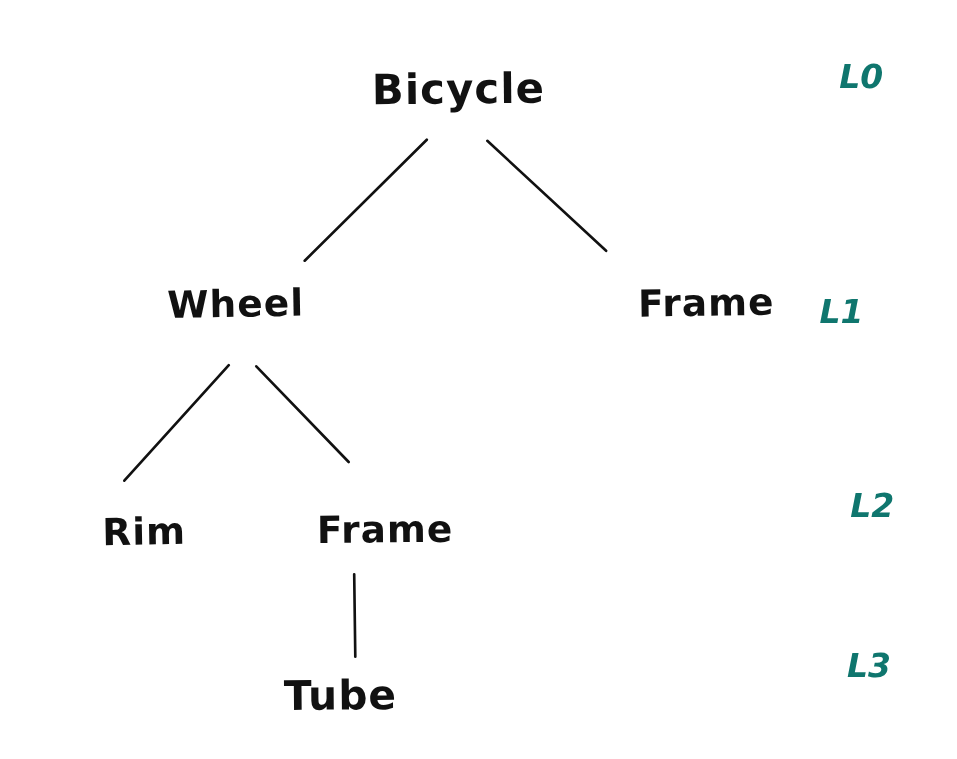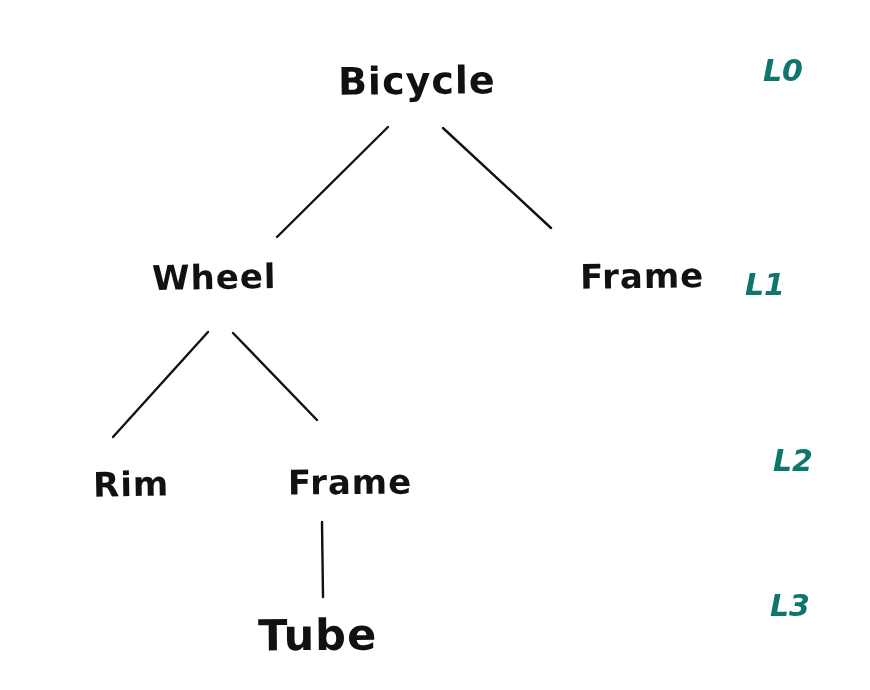--- a/index.html
+++ b/index.html
@@ -29,21 +29,21 @@
     font-weight: bold;
     letter-spacing: 1px;
     white-space: nowrap;
     line-height: 1;
   }
   .node-bicycle { left: 338px; top: 62px;  font-size: 38px; transform: rotate(-0.6deg); }
   .node-wheel   { left: 152px; top: 260px; font-size: 34px; transform: rotate(-1deg); }
   .node-frame   { left: 580px; top: 259px; font-size: 34px; transform: rotate(-0.8deg); }
   .node-rim     { left: 93px;  top: 467px; font-size: 34px; transform: rotate(-1deg); }
   .node-tire    { left: 288px; top: 465px; font-size: 34px; transform: rotate(-0.5deg); }
-  .node-tube    { left: 258px; top: 614px; font-size: 43px; transform: rotate(-0.5deg); }
+  .node-tube    { left: 258px; top: 614px; font-size: 37px; transform: rotate(-0.5deg); }
   .level-label {
     position: absolute;
     color: #0f766e;
     font-weight: bold;
     font-style: italic;
     font-size: 30px;
     white-space: nowrap;
     line-height: 1;
   }
   .level-l0 { left: 763px; top: 56px; }

